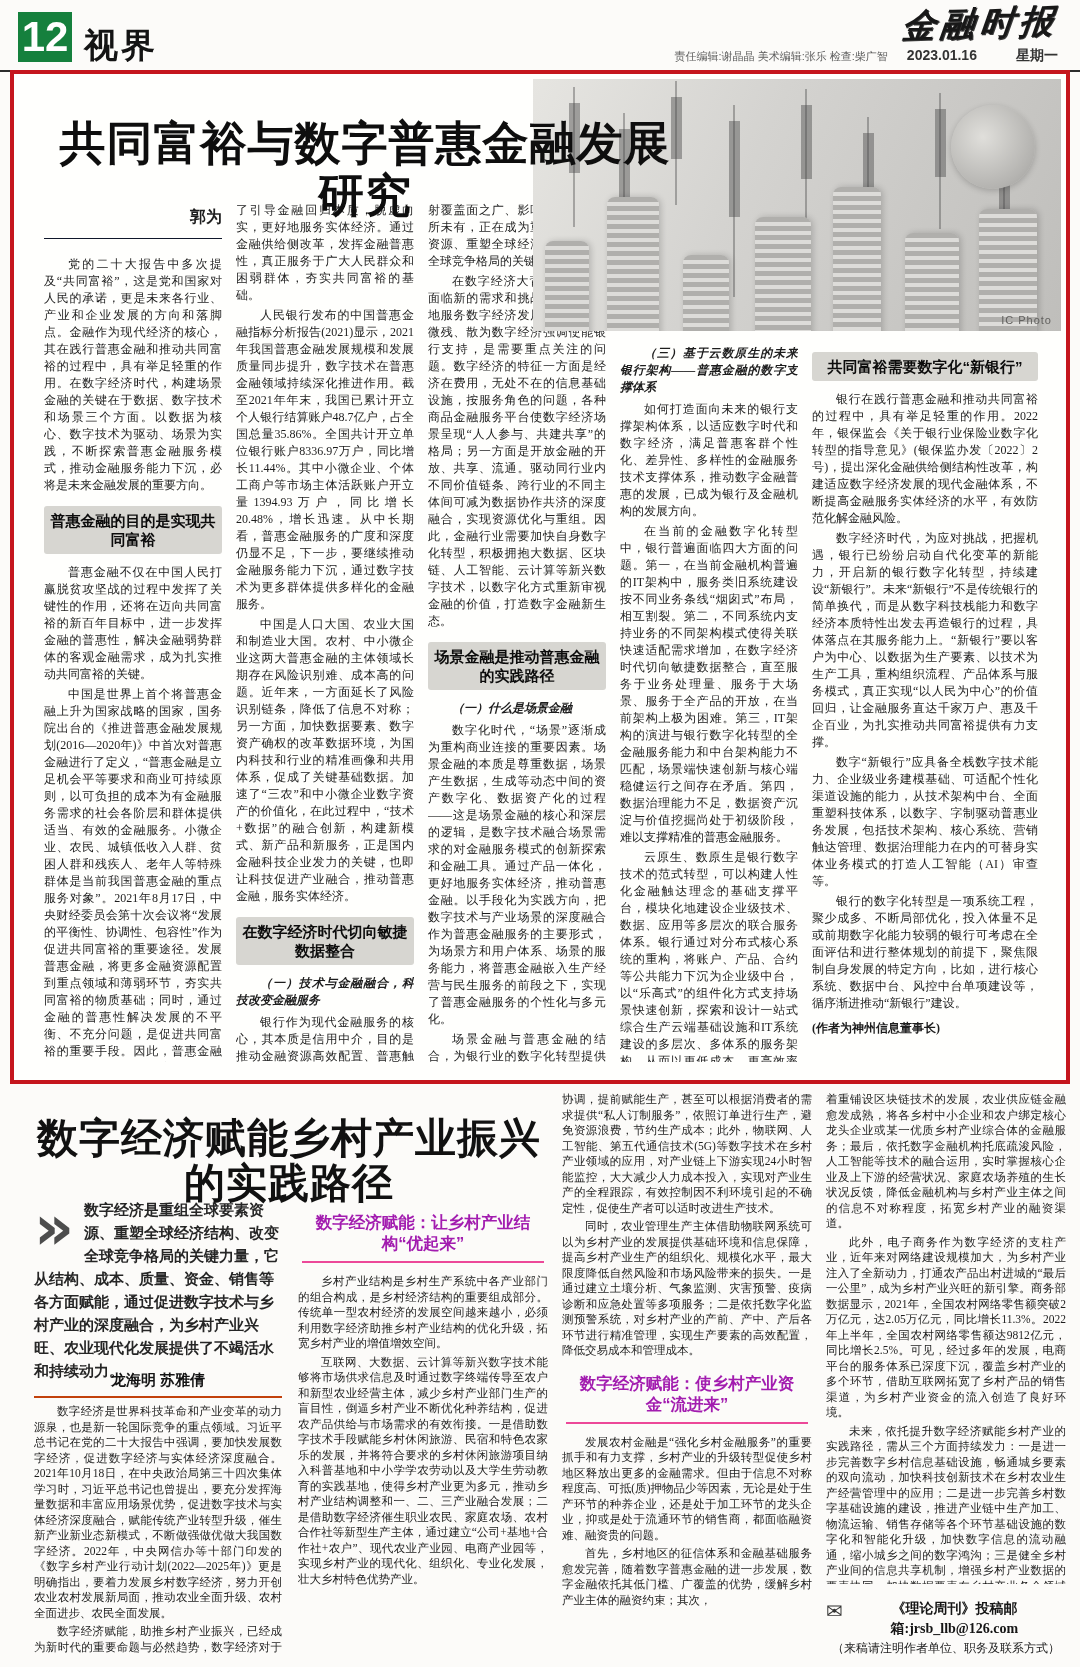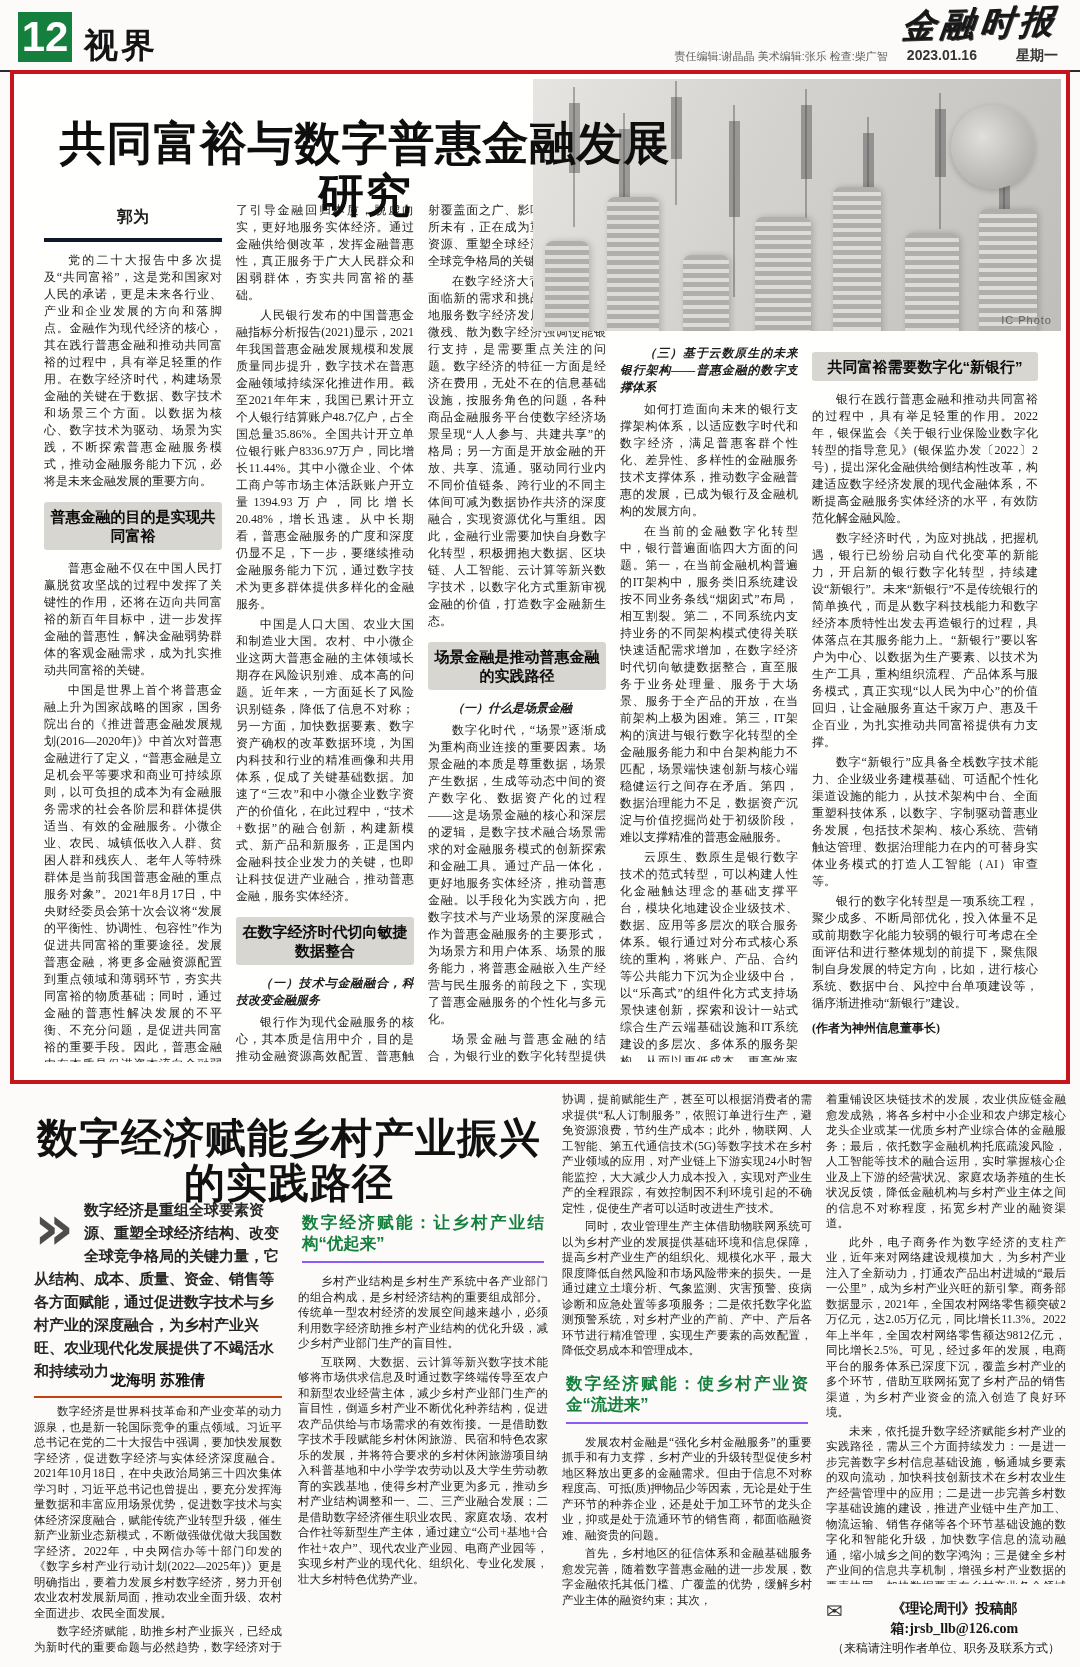--- a/index.html
+++ b/index.html
@@ -47,22 +47,22 @@
          overflow:hidden; }
   .c1 { left:30px;  top:128px; width:178px; height:860px; }
   .c2 { left:222px; top:128px; width:178px; height:860px; }
   .c3 { left:414px; top:128px; width:178px; height:860px; }
   .c4 { left:606px; top:266px; width:178px; height:722px; }
   .c5 { left:798px; top:266px; width:226px; height:722px; }
 
   .blk { margin:0 0 3px; }
   .blk-para { text-indent:2em; }
   .blk-flush { text-indent:0; }
-  .blk-author { text-align:center; font:700 16px/22px "Liberation Sans","DejaVu Sans",sans-serif;
-                border-bottom:4px solid #0f172a; padding:4px 0 10px; margin-bottom:10px; }
+  .blk-author { text-align:right; font:700 16px/22px "Liberation Sans","DejaVu Sans",sans-serif;
+                border-bottom:1px solid #0f172a; padding:4px 0 10px; margin-bottom:17px; }
   .article-top .blk-heading { background:#d7d6d1; color:#0c0c0c; text-align:center; border-radius:3px;
                  font:700 15px/19px "Liberation Sans","DejaVu Sans",sans-serif; padding:5px 2px; margin:12px 0 10px; }
   .blk-subheading { font-style:italic; font-weight:700; text-indent:2em; margin:5px 0;
                     font-family:"Liberation Serif","DejaVu Serif",serif; }
   .blk-note { font-weight:700; text-align:left; margin-top:8px; }
 
   
   .article-bottom { position:absolute; left:10px; top:1086px; width:1056px; height:575px; }
   .headline-bottom { position:absolute; left:14px; top:30px; width:530px; margin:0; text-align:center;
                      font:900 41px/1.1 "Liberation Serif","DejaVu Serif",serif; color:#111; letter-spacing:1px; }
@@ -70,22 +70,22 @@
   .chev { float:left; font:900 62px/0.85 "DejaVu Sans",sans-serif; color:#4d4d4d; margin:4px 10px 0 0; }
   .intro-text { font:700 15px/23px "Liberation Sans","DejaVu Sans",sans-serif; color:#262626; text-align:justify; }
   .byline-bottom { position:absolute; left:24px; top:280px; width:248px; text-align:center;
                    font:700 15px/24px "Liberation Sans","DejaVu Sans",sans-serif; color:#141414;
                    border-bottom:2px solid #c2410c; padding:2px 0 4px; }
   .bcol { position:absolute; font-size:11.5px; line-height:15.5px; color:#1d1d1d; text-align:justify; overflow:hidden; }
   .b1 { left:24px;  top:318px; width:248px; height:250px; }
   .b2 { left:288px; top:112px; width:250px; height:456px; }
   .b3 { left:552px; top:6px;  width:250px; height:562px; }
   .b4 { left:816px; top:6px;  width:240px; height:492px; }
-  .article-bottom .blk-heading { background:none; border-bottom:2px solid #8b5cf6;
-                 font:700 16.5px/21px "Liberation Sans","DejaVu Sans",sans-serif; color:#15803d;
+  .article-bottom .blk-heading { background:none; text-align:center; border-bottom:2px solid #ec4899;
+                 font:700 16.5px/21px "Liberation Sans","DejaVu Sans",sans-serif; color:#a21caf;
                  padding:2px 0 7px; margin:12px 4px 11px; text-indent:0; }
   .footer-submit { position:absolute; left:816px; bottom:4px; width:240px; text-align:center; }
   .envelope { float:left; font-size:20px; line-height:20px; color:#333; margin-top:2px; }
   .submit-line { font:700 14px/20px "Liberation Serif","DejaVu Serif",serif; color:#151515; }
   .submit-note { font:12px/18px "Liberation Serif","DejaVu Serif",serif; color:#222; }
 </style>
 </head>
 <body>
 
 <div class="page">
@@ -173,21 +173,21 @@
     </div>
 
     <div class="byline-bottom">龙海明 苏雅倩</div>
 
     <div class="bcol b1">
         <div class="blk blk-para">数字经济是世界科技革命和产业变革的动力源泉，也是新一轮国际竞争的重点领域。习近平总书记在党的二十大报告中强调，要加快发展数字经济，促进数字经济与实体经济深度融合。2021年10月18日，在中央政治局第三十四次集体学习时，习近平总书记也曾提出，要充分发挥海量数据和丰富应用场景优势，促进数字技术与实体经济深度融合，赋能传统产业转型升级，催生新产业新业态新模式，不断做强做优做大我国数字经济。2022年，中央网信办等十部门印发的《数字乡村产业行动计划(2022—2025年)》更是明确指出，要着力发展乡村数字经济，努力开创农业农村发展新局面，推动农业全面升级、农村全面进步、农民全面发展。</div>
         <div class="blk blk-para">数字经济赋能，助推乡村产业振兴，已经成为新时代的重要命题与必然趋势，数字经济对于促进城乡融合发展、推动共同富裕和解决发展不平衡不充分的问题更具有重大战略意义。在数字经济体系下，不仅可以运用新兴数字技术优化乡村产业结构、降低产业成本、提高产品质量，还可以通过数字金融和供应链金融提高农村金融可得性，并借助电子商务畅通乡村产品销售渠道，为乡村产业的振兴引入资金活水。</div>
       </div>
     <div class="bcol b2">
         <div class="blk blk-heading">数字经济赋能：让乡村产业结构“优起来”</div>
-        <div class="blk blk-para">乡村产业结构是乡村生产系统中各产业部门的组合构成，是乡村经济结构的重要组成部分。传统单一型农村经济的发展空间越来越小，必须利用数字经济助推乡村产业结构的优化升级，减少乡村产业部门生产的盲目性。</div>
+        <div class="blk blk-para">乡村产业结构是乡村生产系统中各产业部门的组合构成，是乡村经济结构的重要组成部分。传统单一型农村经济的发展空间越来越小，必须利用数字经济助推乡村产业结构的优化升级，拓宽乡村产业的增值增效空间。</div>
         <div class="blk blk-para">互联网、大数据、云计算等新兴数字技术能够将市场供求信息及时通过数字终端传导至农户和新型农业经营主体，减少乡村产业部门生产的盲目性，倒逼乡村产业不断优化种养结构，促进农产品供给与市场需求的有效衔接。一是借助数字技术手段赋能乡村休闲旅游、民宿和特色农家乐的发展，并将符合要求的乡村休闲旅游项目纳入科普基地和中小学学农劳动以及大学生劳动教育的实践基地，使得乡村产业更为多元，推动乡村产业结构调整和一、二、三产业融合发展；二是借助数字经济催生职业农民、家庭农场、农村合作社等新型生产主体，通过建立“公司+基地+合作社+农户”、现代农业产业园、电商产业园等，实现乡村产业的现代化、组织化、专业化发展，壮大乡村特色优势产业。</div>
       </div>
     <div class="bcol b3">
         <div class="blk blk-flush">协调，提前赋能生产，甚至可以根据消费者的需求提供“私人订制服务”，依照订单进行生产，避免资源浪费，节约生产成本；此外，物联网、人工智能、第五代通信技术(5G)等数字技术在乡村产业领域的应用，对产业链上下游实现24小时智能监控，大大减少人力成本投入，实现对产业生产的全程跟踪，有效控制因不利环境引起的不确定性，促使生产者可以适时改进生产技术。</div>
         <div class="blk blk-para">同时，农业管理生产主体借助物联网系统可以为乡村产业的发展提供基础环境和信息保障，提高乡村产业生产的组织化、规模化水平，最大限度降低自然风险和市场风险带来的损失。一是通过建立土壤分析、气象监测、灾害预警、疫病诊断和应急处置等多项服务；二是依托数字化监测预警系统，对乡村产业的产前、产中、产后各环节进行精准管理，实现生产要素的高效配置，降低交易成本和管理成本。</div>
         <div class="blk blk-heading">数字经济赋能：使乡村产业资金“流进来”</div>
         <div class="blk blk-para">发展农村金融是“强化乡村金融服务”的重要抓手和有力支撑，乡村产业的升级转型促使乡村地区释放出更多的金融需求。但由于信息不对称程度高、可抵(质)押物品少等因素，无论是处于生产环节的种养企业，还是处于加工环节的龙头企业，抑或是处于流通环节的销售商，都面临融资难、融资贵的问题。</div>
         <div class="blk blk-para">首先，乡村地区的征信体系和金融基础服务愈发完善，随着数字普惠金融的进一步发展，数字金融依托其低门槛、广覆盖的优势，缓解乡村产业主体的融资约束；其次，</div>
       </div>
     <div class="bcol b4">

